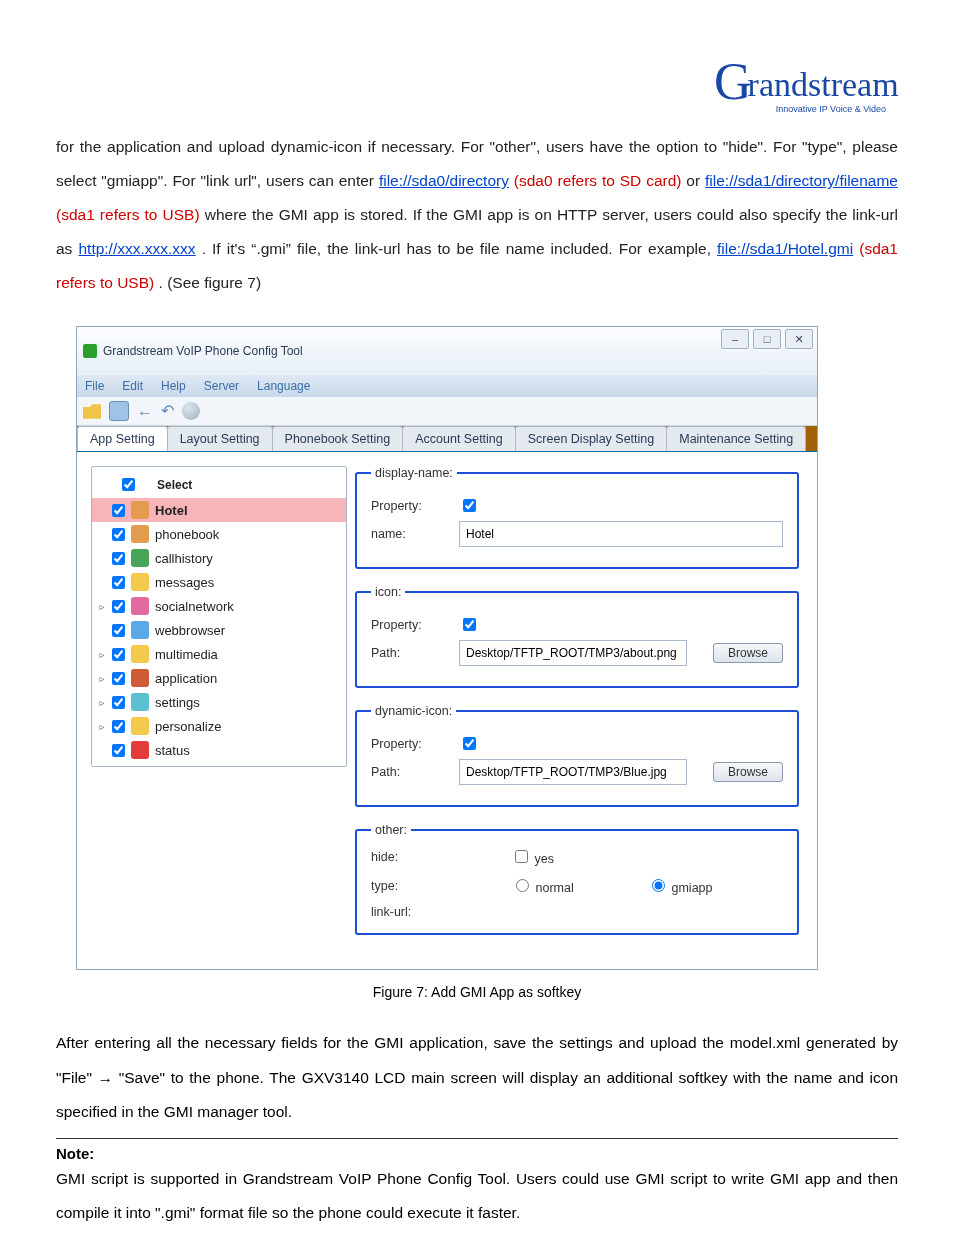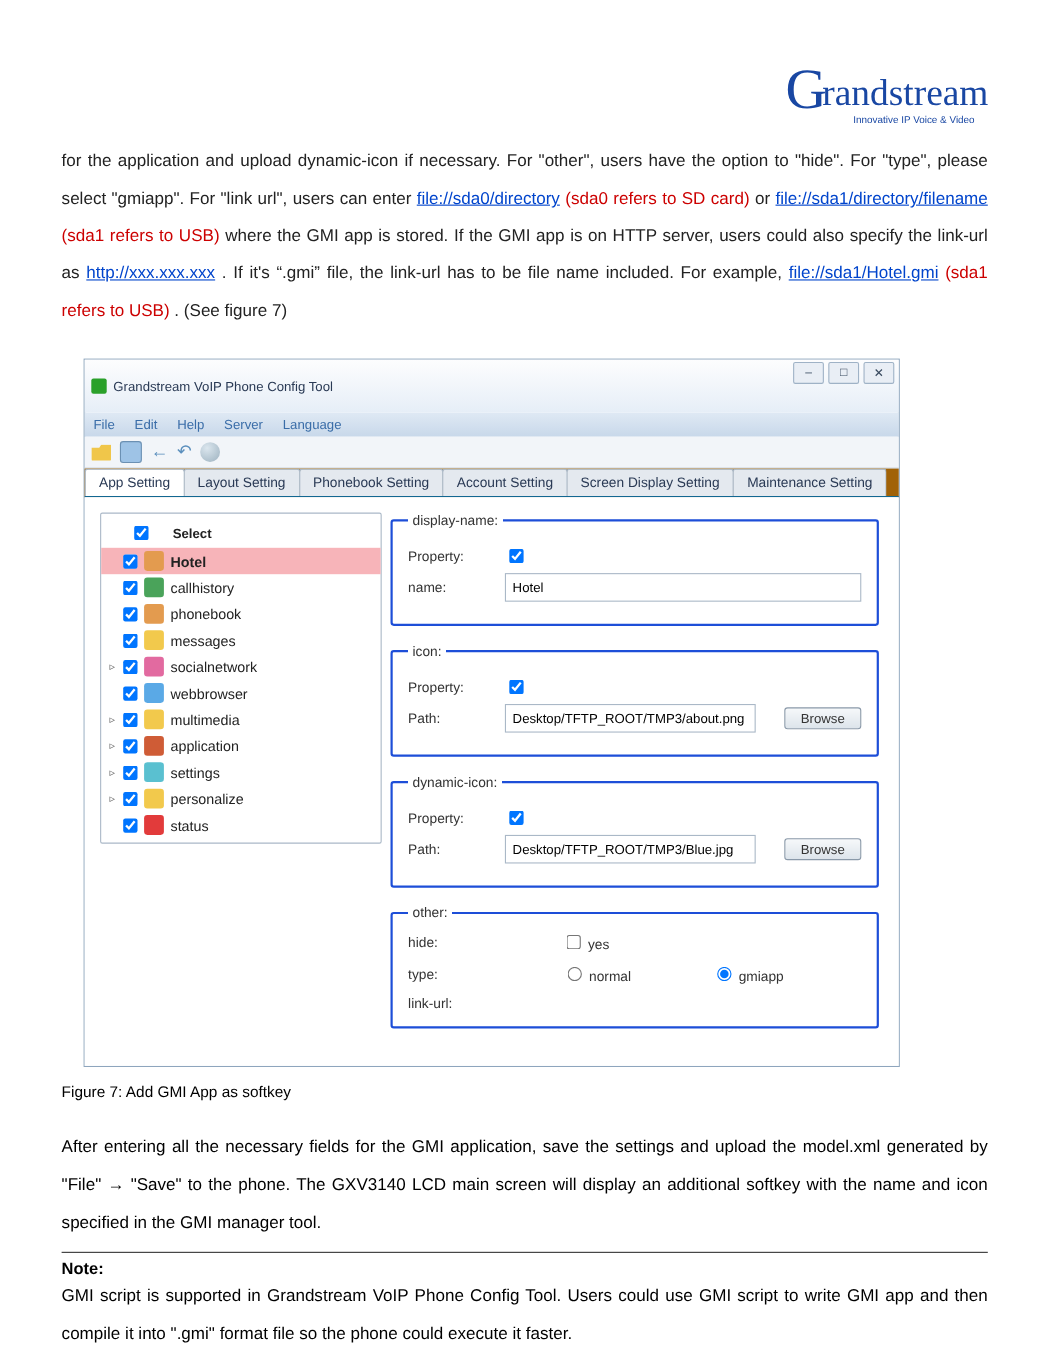--- a/index.html
+++ b/index.html
@@ -4,21 +4,21 @@
 <style>
 html,body{margin:0;padding:0;font-family:Arial,Helvetica,sans-serif;font-size:15px;color:#000;background:#fff}
 .page{width:954px;height:1235px;position:relative;box-sizing:border-box;padding:56px 56px 0 56px}
 .logo{position:absolute;top:56px;right:68px;width:172px;height:62px}
 .logo .script{color:#1947a3;font-family:'Brush Script MT',cursive;font-size:44px;line-height:1;display:inline-block}
 .logo .top{display:flex;align-items:flex-end;gap:2px}
 .logo .sub{font-size:9px;color:#1947a3;text-align:right;margin-top:-4px}
 .body-text{margin-top:74px;text-align:justify;line-height:2.2;font-size:15.5px;color:#222}
 .body-text a{color:#0044cc;text-decoration:underline}
 .red{color:#c00}
-.fig-caption{text-align:left;font-size:14px;margin:14px 0 26px 0}
+.fig-caption{text-align:center;font-size:14px;margin:14px 0 26px 0}
 .para{margin-top:12px;line-height:2.2;font-size:15.5px;text-align:justify}
 .note{margin-top:16px}
 .note-title{font-weight:bold;margin-bottom:0}
 .screenshot{margin:26px 0 8px 20px;width:740px;border:1px solid #8ea5bd;background:#fff;font-family:'Segoe UI',Tahoma,sans-serif;font-size:12px;color:#222;box-shadow:inset 0 0 0 1px #dbe4ee}
 .titlebar{height:24px;background:linear-gradient(#fdfdfe,#e6eef7);display:flex;align-items:center;padding:12px 6px;position:relative}
 .titlebar .appicon{width:14px;height:14px;margin-right:6px;background:#2aa02a;border-radius:2px}
 .titlebar .caption{font-size:12px;color:#2a3a55}
 .winbtns{position:absolute;right:4px;top:2px;display:flex;gap:4px}
 .winbtn{width:26px;height:18px;border:1px solid #9fb2c6;border-radius:2px;background:#e9eef5;display:flex;align-items:center;justify-content:center;font-size:11px;color:#3a4b60}
 .winbtn.close{background:#e9eef5}
@@ -119,28 +119,28 @@
           <div id="tree-items">
               <div class="tree-item selected">
                 <span class="exp"></span>
                 <input type="checkbox" checked="" style="">
                 <span class="ico" style="background:#e39b4f"></span>
                 <span>Hotel</span>
               </div>
               <div class="tree-item">
                 <span class="exp"></span>
                 <input type="checkbox" checked="" style="">
+                <span class="ico" style="background:#e39b4f"></span>
+                <span>phonebook</span>
+              </div>
+              <div class="tree-item">
+                <span class="exp"></span>
+                <input type="checkbox" checked="" style="">
                 <span class="ico" style="background:#4aa35a"></span>
                 <span>callhistory</span>
-              </div>
-              <div class="tree-item">
-                <span class="exp"></span>
-                <input type="checkbox" checked="" style="">
-                <span class="ico" style="background:#e39b4f"></span>
-                <span>phonebook</span>
               </div>
               <div class="tree-item">
                 <span class="exp"></span>
                 <input type="checkbox" checked="" style="">
                 <span class="ico" style="background:#f2c94c"></span>
                 <span>messages</span>
               </div>
               <div class="tree-item">
                 <span class="exp">▹</span>
                 <input type="checkbox" checked="" style="">

